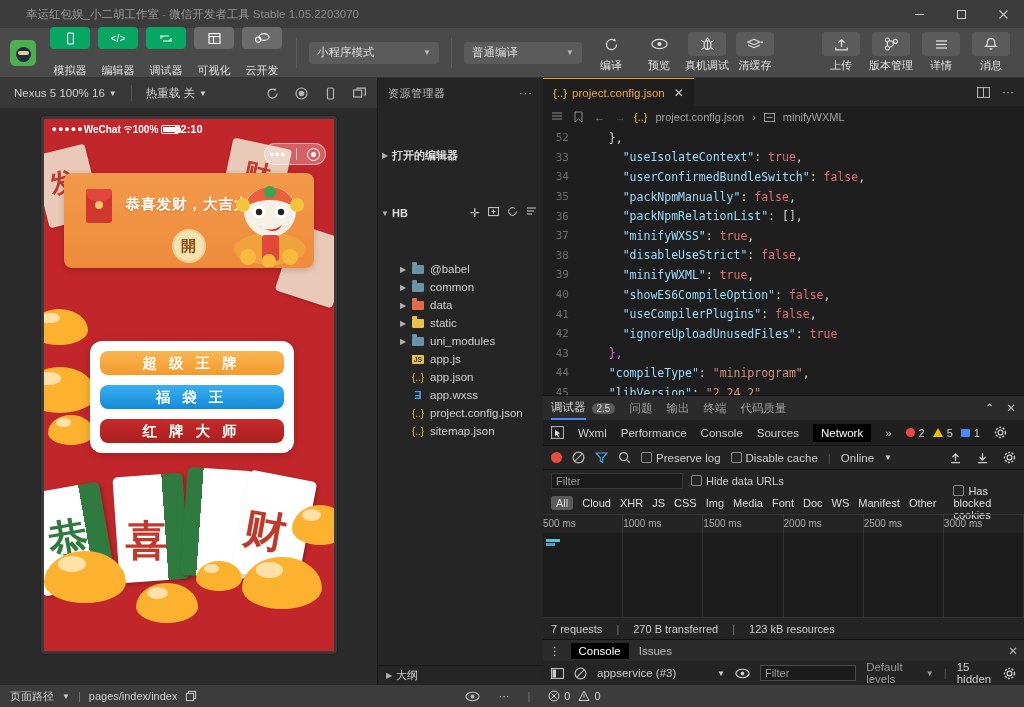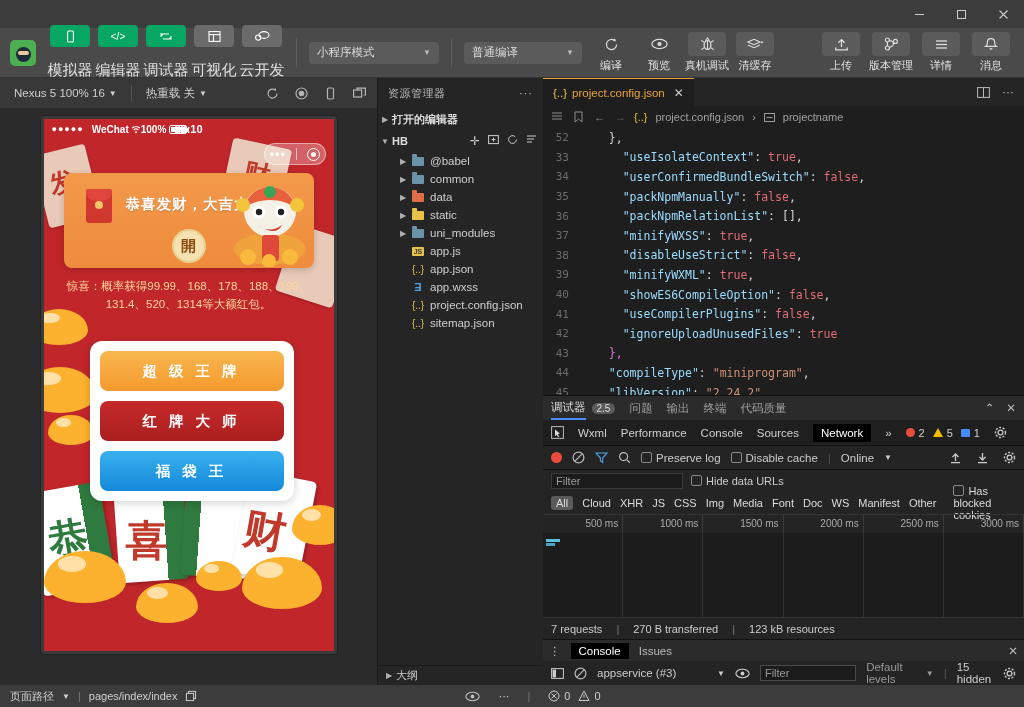--- a/index.html
+++ b/index.html
@@ -35,21 +35,21 @@
   .avatar-face { width: 15px; height: 15px; border-radius: 50%; background: #1f2b3a; position: relative; top: 2px; }
   .avatar-face::after { content:""; position:absolute; left:2px; top:4px; width:11px; height:4px; background:#e8c9a0; border-radius:2px;}
   .tool-grp { display: flex; gap: 4px; align-items: flex-start; }
   .tbtn { display: flex; flex-direction: column; align-items: center; width: 44px; cursor: default; }
   .tbtn .ico {
     width: 40px; height: 22px; border-radius: 4px; display: flex; align-items: center; justify-content: center;
     font-size: 12px; color: #fff;
   }
   .tbtn.green .ico { background: #07a763; }
   .tbtn.gray .ico { background: #6b6b6b; }
-  .tbtn .lbl { font-size: 15px; color: #e0e0e0; margin-top: 14px; white-space: nowrap; }
+  .tbtn .lbl { font-size: 11px; color: #e0e0e0; margin-top: 14px; white-space: nowrap; }
   .sel {
     height: 22px; background: #5b5b5b; border-radius: 4px; color: #ddd; font-size: 11.5px;
     display: flex; align-items: center; padding: 0 8px; min-width: 130px; position: relative;
   }
   .sel .caret { margin-left: auto; font-size: 8px; color: #bbb; }
   .vdiv { width: 1px; height: 30px; background: #5d5d5d; margin: 0 6px; }
   .tbtn2 { display:flex; flex-direction:column; align-items:center; width: 46px; }
   .tbtn2 .ico { width: 38px; height: 24px; border-radius: 4px; background: #5b5b5b; display:flex; align-items:center; justify-content:center; color:#ddd; }
   .tbtn2 .lbl { font-size: 11px; color:#e0e0e0; margin-top: 2px; white-space: nowrap;}
   .tbtn2.flat .ico { background: transparent; }
@@ -67,21 +67,21 @@
   .sim-stage { flex: 1; display: flex; align-items: flex-start; justify-content: center; padding-top: 8px; background:#2b2b2b;}
   .phone {
     width: 296px; height: 538px; background: #3a3a3a; border-radius: 4px; padding: 3px;
     box-shadow: 0 0 0 1px #222;
   }
   .screen { width: 100%; height: 100%; background: #c1262a; position: relative; overflow: hidden; }
 
   
   .ph-status { height: 20px; display:flex; align-items:center; padding: 0 8px; color:#fff; font-size:10px; font-weight:bold; position:relative; z-index:6;}
   .ph-status .dots { letter-spacing: 1px; font-size: 9px; }
-  .ph-status .wc { margin-left: 8px; }
+  .ph-status .wc { margin-left: 0; }
   .ph-status .time { position:absolute; left:0; right:0; text-align:center; font-size:11px;}
   .ph-status .right { margin-left:auto; display:flex; align-items:center; gap:3px; font-size:10px;}
   .batt { width:18px; height:9px; border:1px solid #fff; border-radius:2px; position:relative;}
   .batt::after{content:"";position:absolute;right:-3px;top:2px;width:2px;height:4px;background:#fff;border-radius:0 1px 1px 0;}
   .batt i{position:absolute;left:1px;top:1px;bottom:1px;width:15px;background:#fff;display:block;}
 
   
   .capsule {
     position:absolute; right:8px; top:24px; width:62px; height:22px; border-radius:11px;
     background: rgba(255,255,255,0.28); border:1px solid rgba(255,255,255,0.45);
@@ -115,30 +115,30 @@
     color:#8d4a10; font-size:15px; font-weight:bold;
   }
   .red-card .lion { position:absolute; right:4px; top:2px; width:84px; height:92px; }
 
   .notice { position:absolute; left:14px; right:14px; top:158px; z-index:5; color:#ffd9a0; font-size:11.5px; line-height:18px; text-align:center; }
 
   .btn-panel {
     position:absolute; left:46px; width:204px; top:222px; z-index:5;
     background: #fff; border-radius:12px; padding:10px; box-shadow:0 2px 10px rgba(0,0,0,.18);
   }
-  .gbtn { height:40px; border-radius:8px; display:flex;align-items:center;justify-content:center;
+  .gbtn { height:24px; border-radius:8px; display:flex;align-items:center;justify-content:center;
     color:#fff; font-size:14.5px; font-weight:bold; letter-spacing:4px; margin-bottom:10px; }
   .gbtn:last-child{margin-bottom:0;}
   .gbtn.orange { background: linear-gradient(180deg,#f9b64f,#f59a2e); }
   .gbtn.blue { background: linear-gradient(180deg,#3ab0f0,#1489d8); }
   .gbtn.red { background: linear-gradient(180deg,#c62a2a,#ab1f20); }
 
   
   .right { flex:1; display:flex; min-width:0; }
-  .explorer { width:165px; flex:0 0 165px; background:#252526; display:flex; flex-direction:column; }
+  .explorer { width:165px; flex:0 0 165px; background:#252526; display:flex; flex-direction:column;gap:36px; }
   .exp-head { height:30px; display:flex; align-items:center; padding:0 10px; font-size:11px; color:#bbb; letter-spacing:.5px;}
   .exp-head .dots { margin-left:auto; color:#bbb; letter-spacing:1px;}
   .tree-row { height:18px; display:flex; align-items:center; font-size:11.5px; color:#cfcfcf; padding-right:6px; white-space:nowrap;}
   .arrow { width:14px; text-align:center; color:#b0b0b0; font-size:8px; flex:0 0 14px;}
   .sec-row { font-weight:bold; font-size:11px; color:#ddd; height:22px; }
   .sec-row .acts { margin-left:auto; display:flex; gap:8px; color:#ccc; font-size:12px;}
   .fic { width:16px; flex:0 0 16px; display:inline-flex; align-items:center; justify-content:center; margin-right:4px;}
   .folder { width:12px; height:9px; border-radius:1px; display:block; position:relative;}
   .folder::before{content:"";position:absolute;top:-3px;left:0;width:5px;height:3px;border-radius:1px 1px 0 0;background:inherit;}
   .exp-spacer { flex:1; }
@@ -176,21 +176,21 @@
   .net-ctrl { height:24px; flex:0 0 24px; display:flex; align-items:center; gap:10px; padding:0 8px; font-size:11.5px; color:#ccc; border-bottom:1px solid #111;}
   .rec-dot { width:11px;height:11px;border-radius:50%;background:#e94b3c;}
   .cbx { width:11px; height:11px; border:1px solid #8a8a8a; border-radius:2px; display:inline-block; vertical-align:-1px; margin-right:4px;}
   .net-filter { height:22px; flex:0 0 22px; display:flex; align-items:center; gap:8px; padding:0 8px; font-size:11px; color:#ccc;}
   .filt-input { width:132px; height:16px; background:#1b1b1b; border:1px solid #3a3a3a; color:#9a9a9a; font-size:11px; padding:0 4px; line-height:14px;}
   .types { height:22px; flex:0 0 22px; display:flex; align-items:center; gap:9px; padding:0 8px; font-size:11px; color:#ddd;}
   .types .all { background:#5a5a5a; border-radius:3px; padding:1px 5px;}
   .blocked { height:18px; flex:0 0 18px; display:flex; align-items:center; padding:0 8px; font-size:11px; color:#ccc;}
   .timeline { flex:1; display:flex; flex-direction:column; min-height:0; border-top:1px solid #333;}
   .tl-head { height:18px; flex:0 0 18px; display:flex; font-size:10px; color:#aaa; position:relative;}
-  .tl-cell { flex:1; border-right:1px solid #3a3a3a; text-align:right; padding-right:4px; line-height:18px;}
+  .tl-cell { flex:1; border-right:1px solid #3a3a3a; text-align:left; padding-right:4px; line-height:18px;}
   .tl-body { flex:1; display:flex; position:relative; background:#1c1c1c;}
   .tl-body .col { flex:1; border-right:1px solid #333; }
   .req-bar { position:absolute; left:3px; top:6px; width:14px; height:3px; background:#5bc0de;}
   .req-bar2{ position:absolute; left:3px; top:10px; width:9px; height:3px; background:#4aa3c7;}
   .summary { height:22px; flex:0 0 22px; display:flex; align-items:center; gap:14px; padding:0 8px; font-size:11px; color:#ccc; border-top:1px solid #333; background:#242424;}
   .console-tabs { height:22px; flex:0 0 22px; display:flex; align-items:center; gap:10px; padding:0 6px; font-size:11.5px; color:#bbb; background:#2b2b2b; border-top:1px solid #111;}
   .console-tabs .on { background:#000; color:#fff; padding:2px 8px;}
   .console-bar { height:24px; flex:0 0 24px; display:flex; align-items:center; gap:10px; padding:0 8px; font-size:11.5px; color:#ccc;}
   .cinput { width:130px; height:16px; background:#1b1b1b; border:1px solid #4a4a4a; color:#9a9a9a; font-size:11px; padding:0 4px; line-height:14px;}
 
@@ -199,20 +199,26 @@
   .sb-right { margin-left:auto; display:flex; gap:16px; align-items:center;}
   .sb-sep { color:#777; }
   svg { display:block; }
 </style>
 </head>
 <body>
 
 <div class="app">
 
   <div class="titlebar">
+    <div class="title-text">
+      <span>幸运红包娱_小二胡工作室</span>
+      <span class="sb-sep"> - </span>
+      <span>微信开发者工具</span>
+      <span class="ver">Stable 1.05.2203070</span>
+    </div>
     <div class="win-ctrls">
       <div class="win-btn">
         <svg width="11" height="11" viewBox="0 0 11 11">
             <line x1="1" y1="5.5" x2="10" y2="5.5" stroke="#ccc" stroke-width="1"></line>
           </svg>
       </div>
       <div class="win-btn">
         <svg width="11" height="11" viewBox="0 0 11 11">
             <rect x="1.5" y="1.5" width="8" height="8" fill="none" stroke="#ccc" stroke-width="1"></rect>
           </svg>
@@ -479,26 +485,25 @@
                   <circle cx="17" cy="30" r="7" fill="#f2c53d"></circle>
                     <circle cx="71" cy="30" r="7" fill="#f2c53d"></circle>
                   <rect x="36" y="60" width="17" height="26" rx="3" fill="#e0483a"></rect>
                   <circle cx="22" cy="82" r="8" fill="#f9b93c"></circle>
                     <circle cx="64" cy="82" r="8" fill="#f9b93c"></circle>
                   <circle cx="43" cy="86" r="7" fill="#f9b93c"></circle>
                 </svg>
               </div>
             </div>
 
-            <div class="notice">惊喜：概率获得99.99、168、178、188、199、131.4、520、1314等大额红包。</div>
 
             <div class="btn-panel">
               <div class="gbtn orange">超 级 王 牌</div>
+              <div class="gbtn blue">福  袋  王</div>
               <div class="gbtn red">红 牌 大 师</div>
-              <div class="gbtn blue">福  袋  王</div>
             </div>
 
           </div>
         </div>
       </div>
     </div>
 
     <div class="right">
 
       <div class="explorer">
@@ -653,21 +658,21 @@
           </span>
           <span style="color:#e8c14a">{..}</span>
           <span>project.config.json</span>
           <span>›</span>
           <span>
             <svg width="11" height="11" viewBox="0 0 11 11">
                 <rect x="0.5" y="1.5" width="10" height="8" fill="none" stroke="#9a9a9a"></rect>
                 <line x1="2.5" y1="5.5" x2="8.5" y2="5.5" stroke="#9a9a9a"></line>
               </svg>
           </span>
-          <span>projectname</span>
+          <span>minifyWXML</span>
         </div>
         <div class="code" id="code-area">
             <div class="cl"><span class="ln">52</span><span class="gut"></span><span class="k-pun">  },</span></div>
             <div class="cl"><span class="ln">33</span><span class="gut"></span><span class="k-key">    "useIsolateContext"</span><span class="k-pun">: </span><span class="k-bool">true</span><span class="k-pun">,</span></div>
             <div class="cl"><span class="ln">34</span><span class="gut"></span><span class="k-key">    "userConfirmedBundleSwitch"</span><span class="k-pun">: </span><span class="k-bool">false</span><span class="k-pun">,</span></div>
             <div class="cl"><span class="ln">35</span><span class="gut"></span><span class="k-key">    "packNpmManually"</span><span class="k-pun">: </span><span class="k-bool">false</span><span class="k-pun">,</span></div>
             <div class="cl"><span class="ln">36</span><span class="gut"></span><span class="k-key">    "packNpmRelationList"</span><span class="k-pun">: </span><span class="k-pun">[],</span></div>
             <div class="cl"><span class="ln">37</span><span class="gut"></span><span class="k-key">    "minifyWXSS"</span><span class="k-pun">: </span><span class="k-bool">true</span><span class="k-pun">,</span></div>
             <div class="cl"><span class="ln">38</span><span class="gut"></span><span class="k-key">    "disableUseStrict"</span><span class="k-pun">: </span><span class="k-bool">false</span><span class="k-pun">,</span></div>
             <div class="cl"><span class="ln">39</span><span class="gut"></span><span class="k-key">    "minifyWXML"</span><span class="k-pun">: </span><span class="k-bool">true</span><span class="k-pun">,</span></div>

